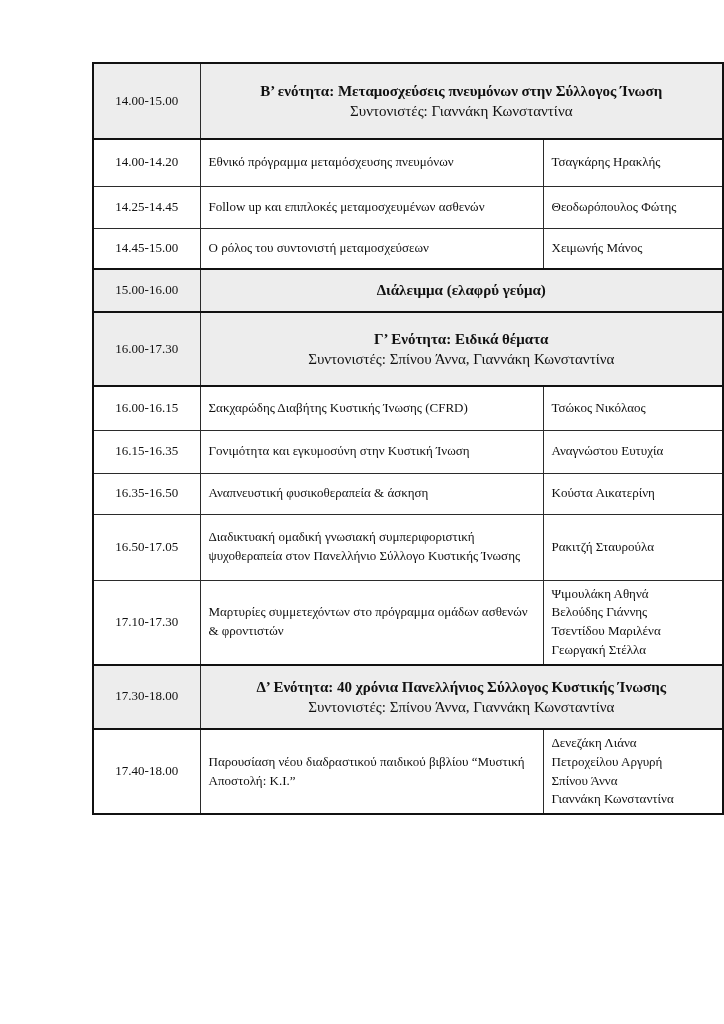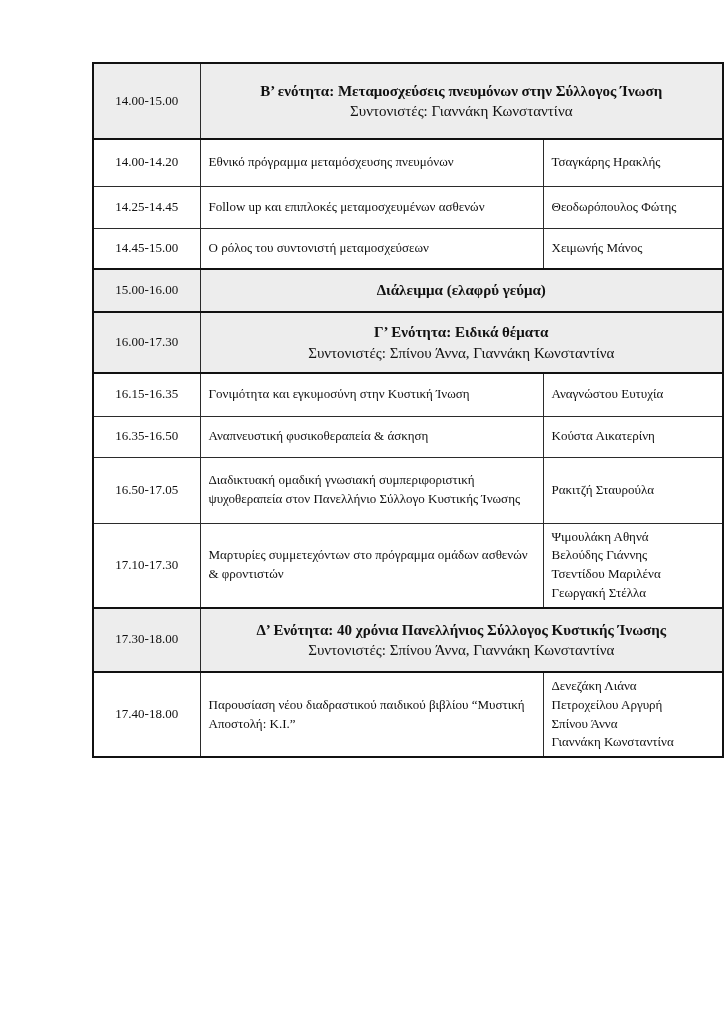--- a/index.html
+++ b/index.html
@@ -95,28 +95,35 @@
           </td>
       </tr>
 
       <tr class="section" style="height:43px;">
         <td class="time">15.00-16.00</td>
         <td class="merged" colspan="2">
           <div class="sec-title">Διάλειμμα (ελαφρύ γεύμα)</div>
         </td>
       </tr>
 
-      <tr class="section" style="height:61px;">
+      <tr class="section" style="height:74px;">
         <td class="time">16.00-17.30</td>
         <td class="merged" colspan="2">
           <div class="sec-title">Γ’ Ενότητα: Ειδικά θέματα</div>
           <div class="sec-sub">Συντονιστές: Σπίνου Άννα, Γιαννάκη Κωνσταντίνα</div>
         </td>
       </tr>
 
+      <tr class="item" style="height:44px;">
+        <td class="time">16.00-16.15</td>
+        <td class="topic">Σακχαρώδης Διαβήτης Κυστικής Ίνωσης (CFRD)</td>
+        <td class="speaker">
+            <span>Τσώκος Νικόλαος</span>
+          </td>
+      </tr>
 
       <tr class="item" style="height:43px;">
         <td class="time">16.15-16.35</td>
         <td class="topic">Γονιμότητα και εγκυμοσύνη στην Κυστική Ίνωση</td>
         <td class="speaker">
             <span>Αναγνώστου Ευτυχία</span>
           </td>
       </tr>
 
       <tr class="item" style="height:41px;">

